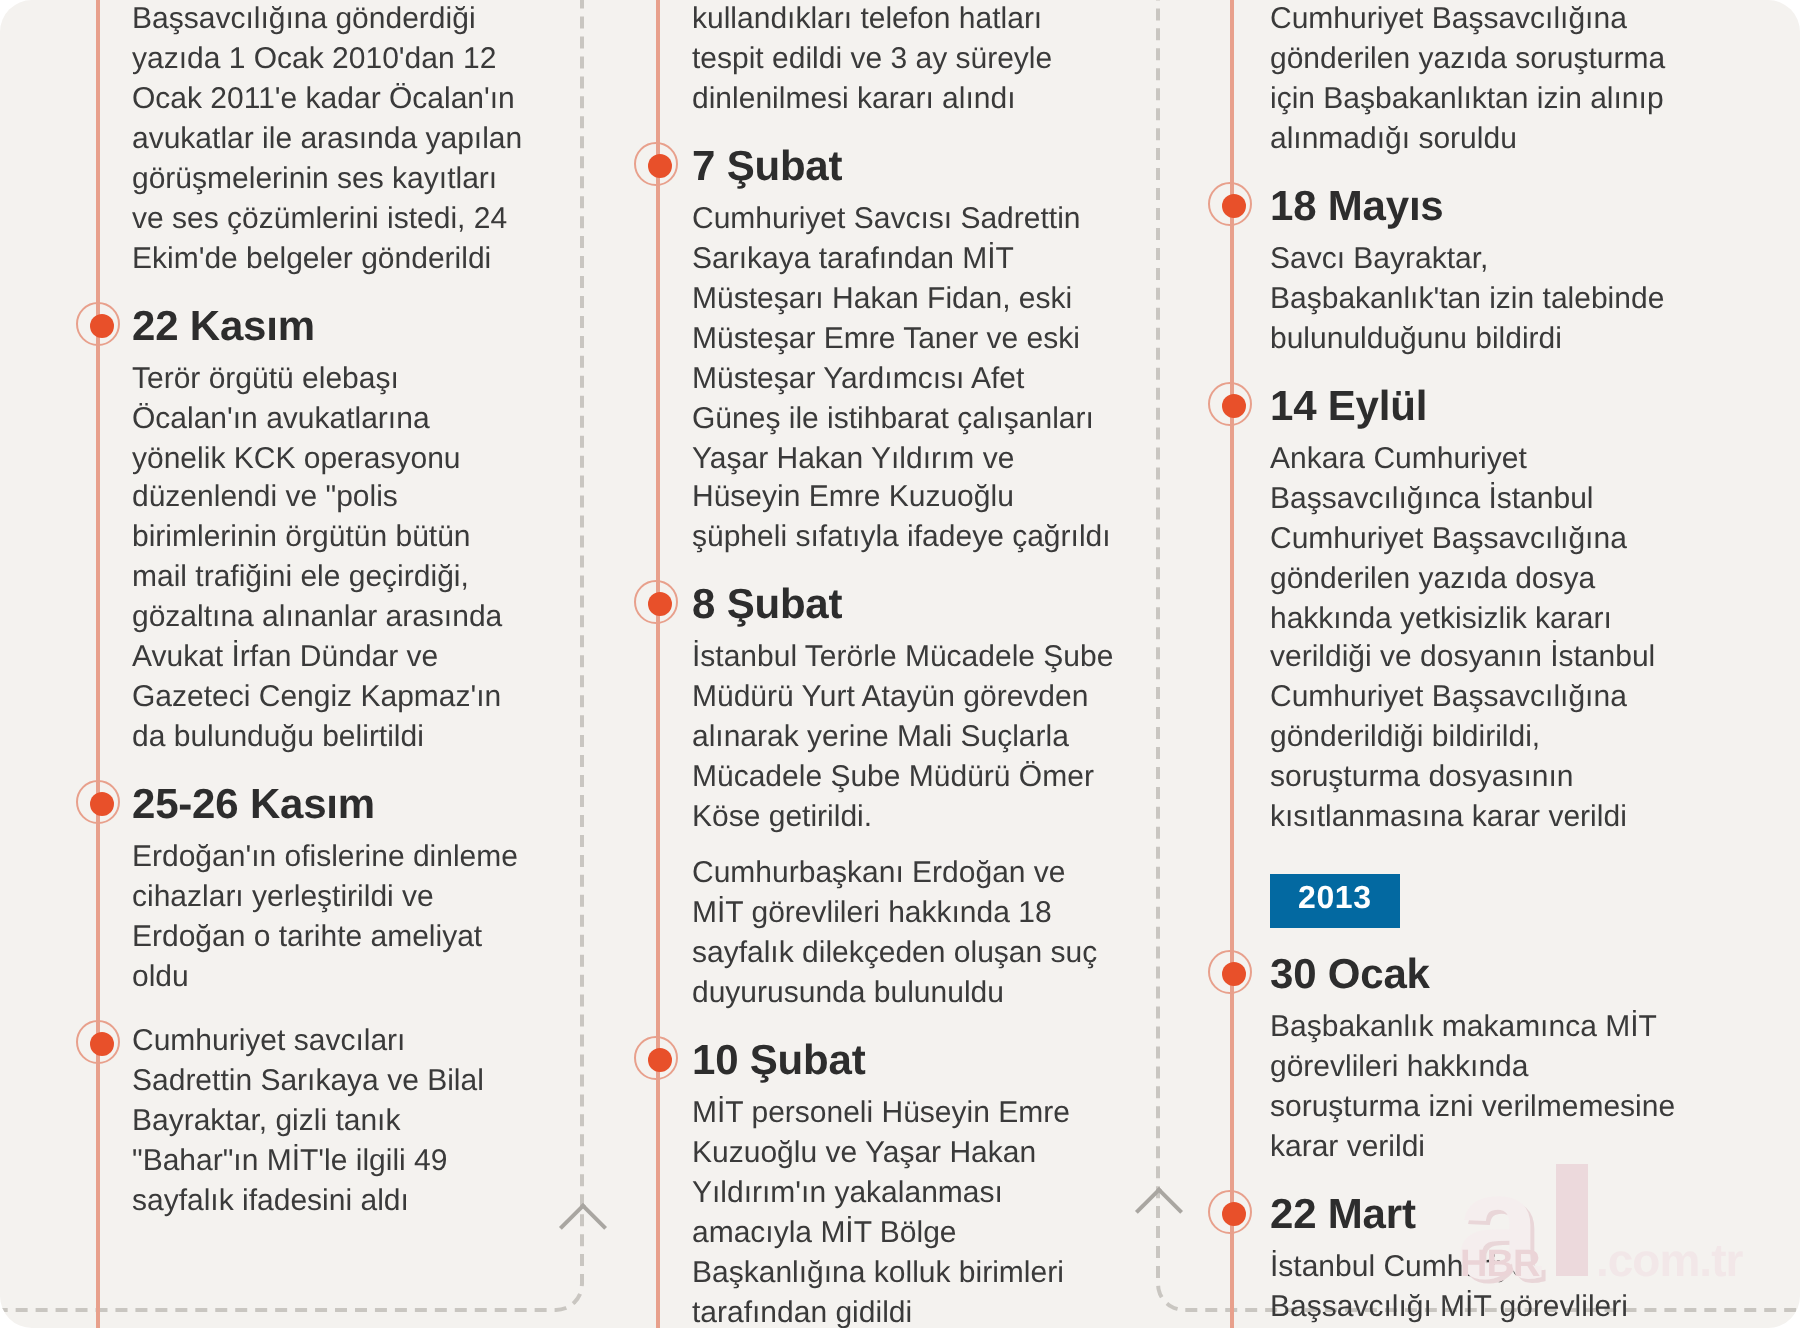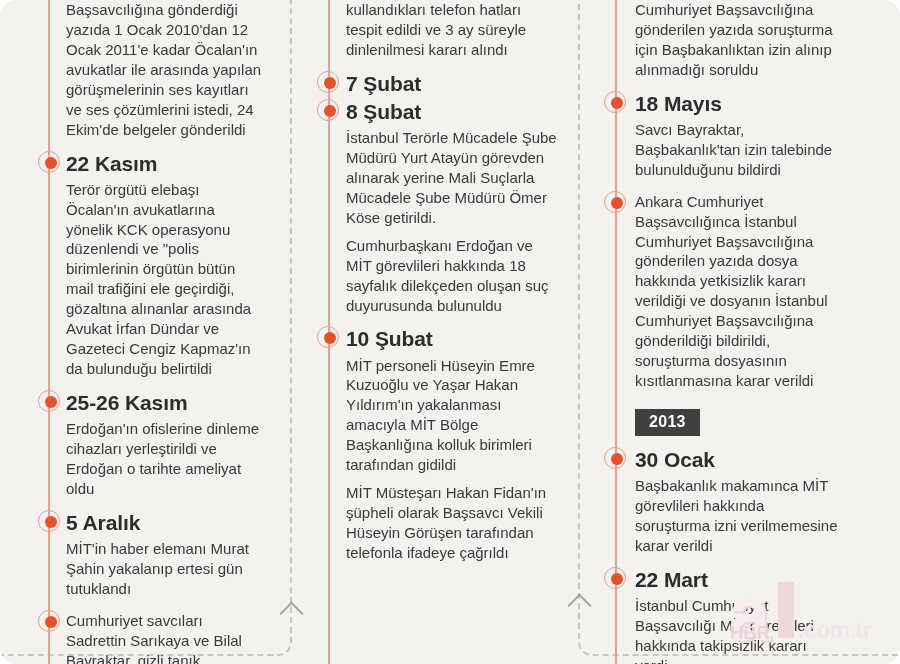--- a/index.html
+++ b/index.html
@@ -114,21 +114,21 @@
     position: absolute;
     left: 7px; top: 6px;
     width: 12px; height: 12px;
     border-radius: 50%;
     background: #e8502a;
   }
 
   
   .year-badge {
     display: inline-block;
-    background: #404040;
+    background: #0369a1;
     color: #ffffff;
     font-weight: bold;
     font-size: 16px;
     letter-spacing: 0.3px;
     padding: 4px 14px 5px 14px;
     margin: 6px 0 12px 0;
   }
 
   
   #watermark {
@@ -209,45 +209,38 @@
             <span class="dot"></span>
           </div>
           <div class="date">25-26 Kasım</div>
           <p class="body">Erdoğan'ın ofislerine dinleme cihazları yerleştirildi ve Erdoğan o tarihte ameliyat oldu</p>
         </div>
         <div class="entry">
           <div class="marker" style="left: -28px; top: -1px;">
             <span class="ring"></span>
             <span class="dot"></span>
           </div>
-          <div class="date">5 Aralık</div>
-          <p class="body">MİT'in haber elemanı Murat Şahin yakalanıp ertesi gün tutuklandı</p>
-        </div>
-        <div class="entry">
-          <div class="marker" style="left: -28px; top: -1px;">
-            <span class="ring"></span>
-            <span class="dot"></span>
-          </div>
           <p class="body">Cumhuriyet savcıları Sadrettin Sarıkaya ve Bilal Bayraktar, gizli tanık "Bahar"ın MİT'le ilgili 49 sayfalık ifadesini aldı</p>
         </div>
       </div>
   </div>
 
   <div class="col" id="col2">
     <div class="rail"></div>
     <div class="content">
         <div class="entry">
           <p class="body">kullandıkları telefon hatları tespit edildi ve 3 ay süreyle dinlenilmesi kararı alındı</p>
         </div>
         <div class="entry">
           <div class="marker" style="left: -29px; top: -1px;">
             <span class="ring"></span>
             <span class="dot"></span>
           </div>
           <div class="date">7 Şubat</div>
+          <p class="body">Cumhuriyet Savcısı Sadrettin Sarıkaya tarafından MİT Müsteşarı Hakan Fidan, eski Müsteşar Emre Taner ve eski Müsteşar Yardımcısı Afet Güneş ile istihbarat çalışanları Yaşar Hakan Yıldırım ve Hüseyin Emre Kuzuoğlu şüpheli sıfatıyla ifadeye çağrıldı</p>
         </div>
         <div class="entry">
           <div class="marker" style="left: -29px; top: -1px;">
             <span class="ring"></span>
             <span class="dot"></span>
           </div>
           <div class="date">8 Şubat</div>
           <p class="body">İstanbul Terörle Mücadele Şube Müdürü Yurt Atayün görevden alınarak yerine Mali Suçlarla Mücadele Şube Müdürü Ömer Köse getirildi.</p>
           <p class="body">Cumhurbaşkanı Erdoğan ve MİT görevlileri hakkında 18 sayfalık dilekçeden oluşan suç duyurusunda bulunuldu</p>
         </div>
@@ -272,20 +265,21 @@
             <span class="ring"></span>
             <span class="dot"></span>
           </div>
           <div class="date">18 Mayıs</div>
           <p class="body">Savcı Bayraktar, Başbakanlık'tan izin talebinde bulunulduğunu bildirdi</p>
         </div><div class="entry">
           <div class="marker" style="left: -31px; top: -1px;">
             <span class="ring"></span>
             <span class="dot"></span>
           </div>
+          <div class="date">14 Eylül</div>
           <p class="body">Ankara Cumhuriyet Başsavcılığınca İstanbul Cumhuriyet Başsavcılığına gönderilen yazıda dosya hakkında yetkisizlik kararı verildiği ve dosyanın İstanbul Cumhuriyet Başsavcılığına gönderildiği bildirildi, soruşturma dosyasının kısıtlanmasına karar verildi</p>
         </div><div class="year-badge">2013</div><div class="entry">
           <div class="marker" style="left: -31px; top: -1px;">
             <span class="ring"></span>
             <span class="dot"></span>
           </div>
           <div class="date">30 Ocak</div>
           <p class="body">Başbakanlık makamınca MİT görevlileri hakkında soruşturma izni verilmemesine karar verildi</p>
         </div><div class="entry">
           <div class="marker" style="left: -31px; top: -1px;">

